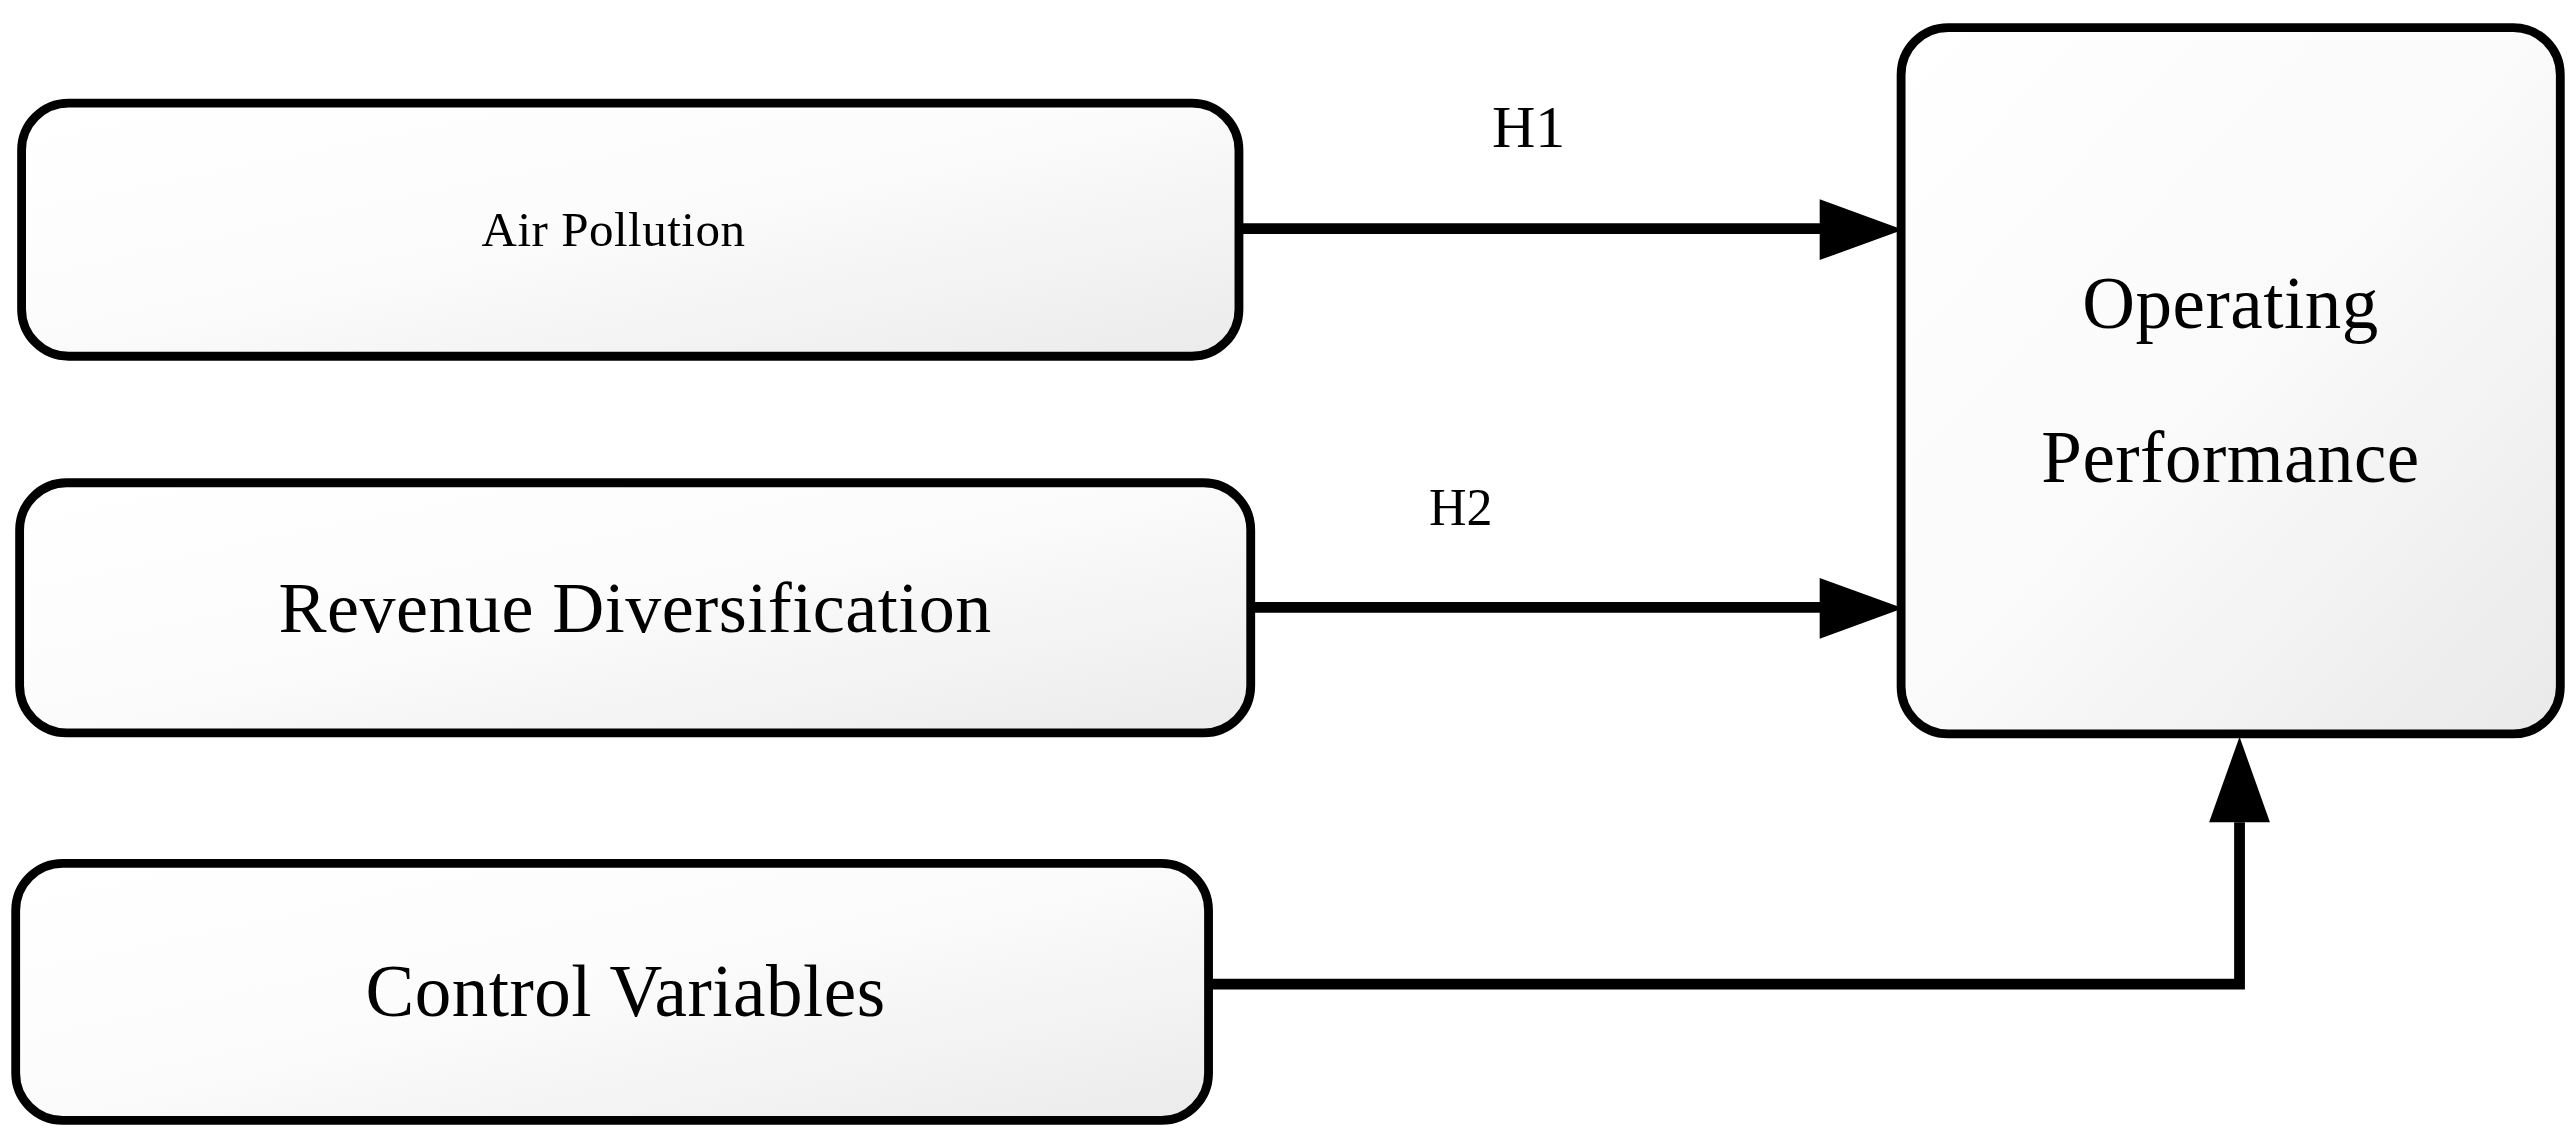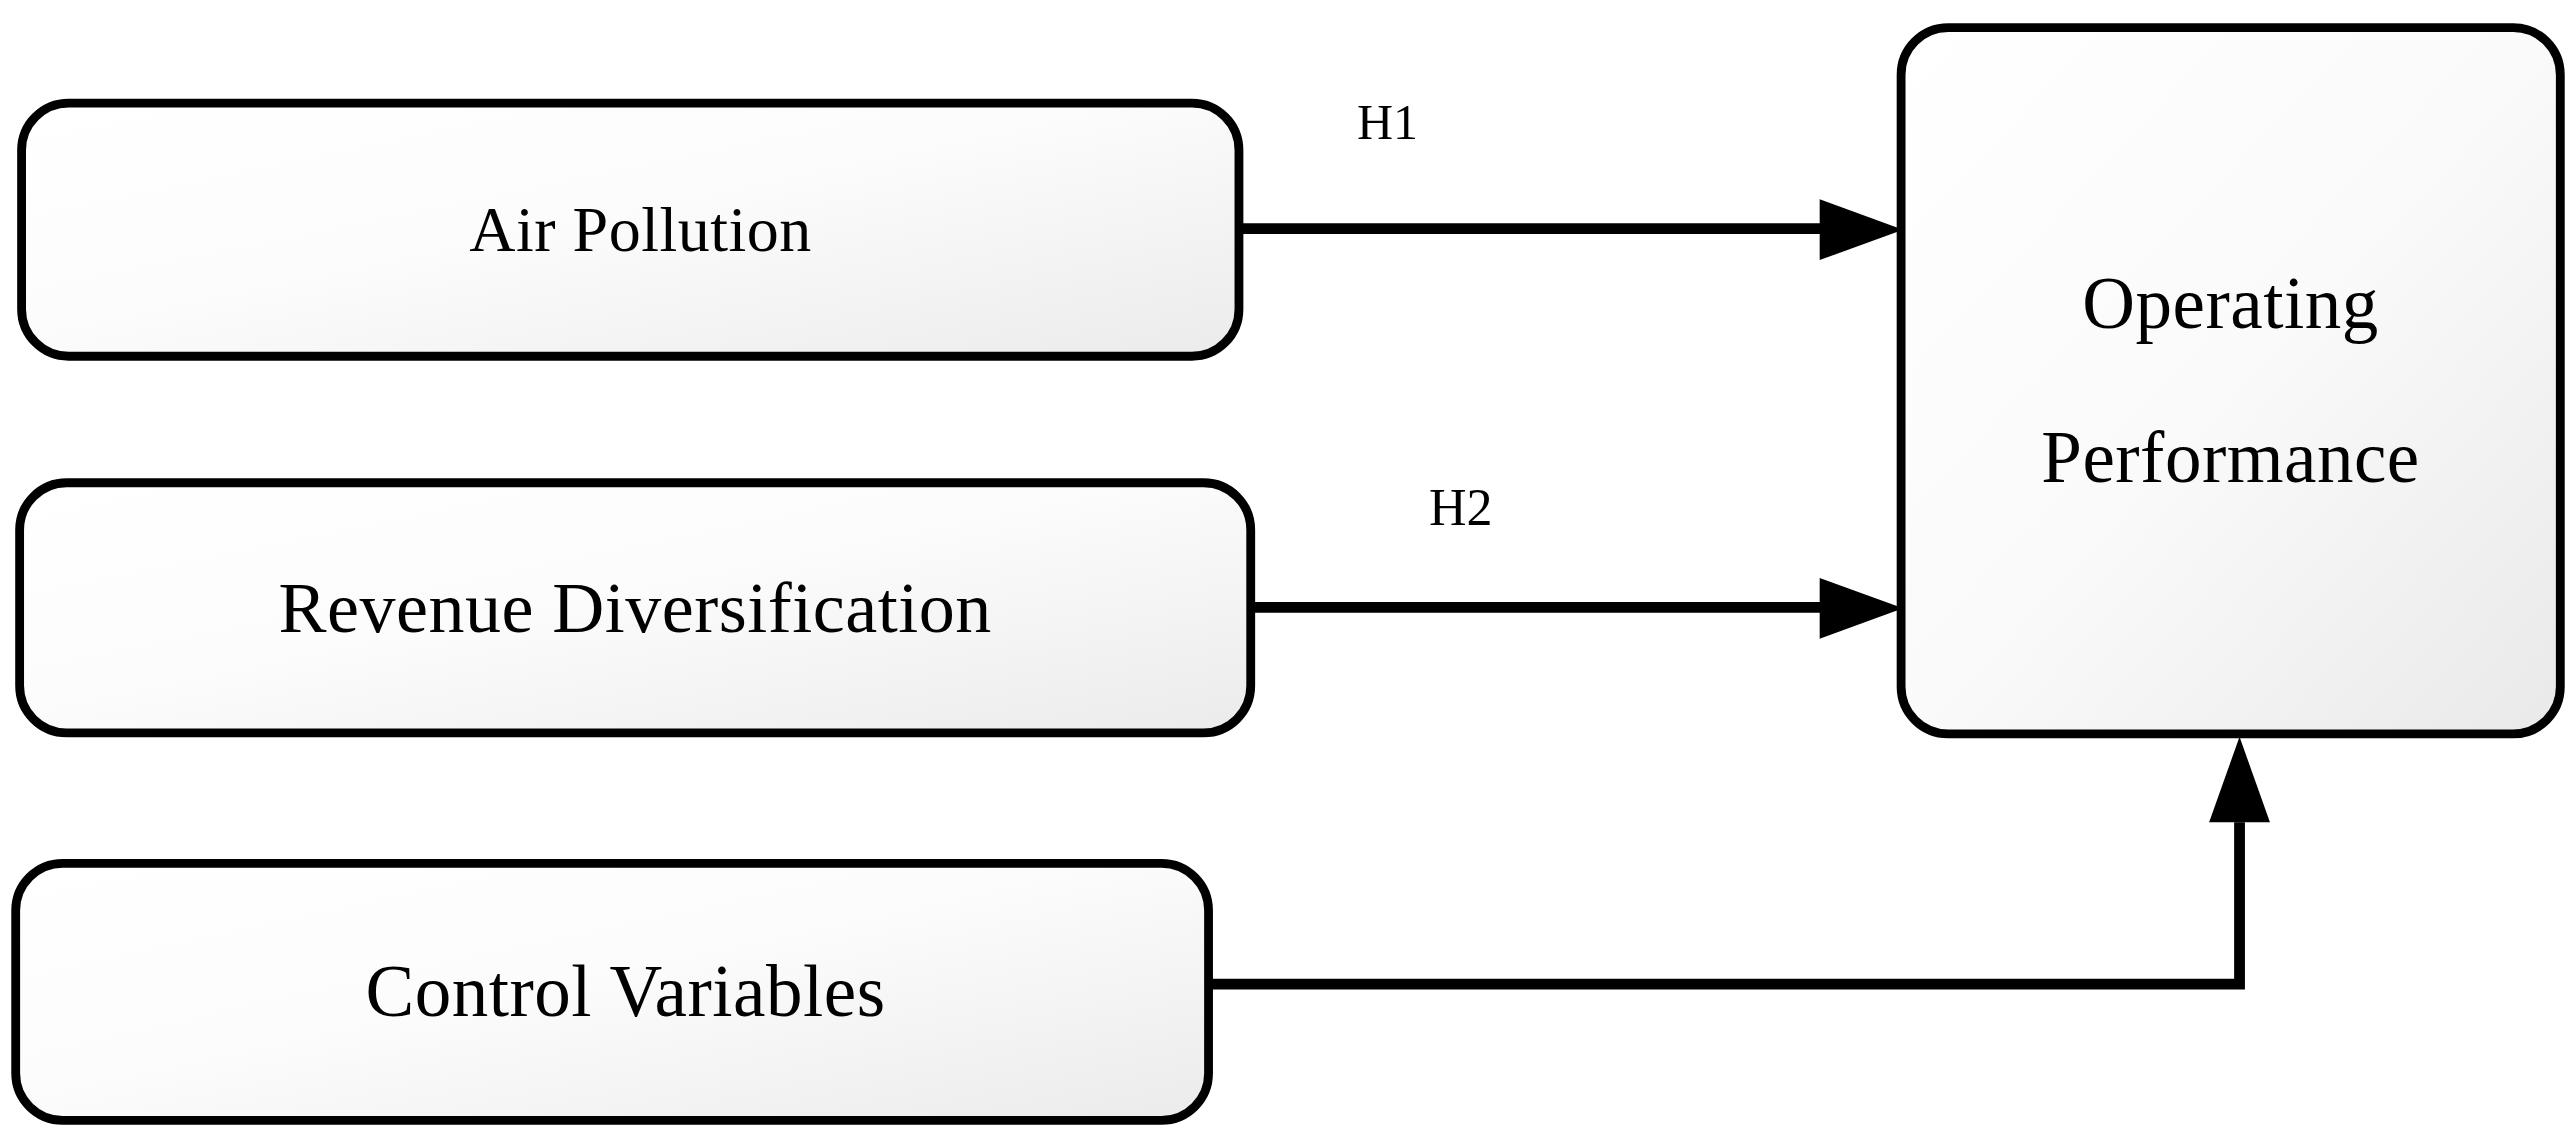--- a/index.html
+++ b/index.html
@@ -38,26 +38,26 @@
     letter-spacing: 0.5px;
   }
   .edge-label {
     position: absolute;
     color: #000000;
     font-family: "Liberation Serif", "DejaVu Serif", serif;
     font-weight: 400;
     white-space: nowrap;
     pointer-events: none;
   }
-  #node-air-pollution-label   { left: 32px;  top: 103px; width: 1217px; height: 253px; font-size: 64px; }
+  #node-air-pollution-label   { left: 5px;  top: 103px; width: 1217px; height: 253px; font-size: 49px; }
   #node-revenue-div-label     { left: 19.6px;  top: 483px; width: 1231px; height: 250px; font-size: 72px; }
   #node-control-vars-label    { left: 29px;  top: 863px; width: 1193px; height: 257px; font-size: 73px; }
   #node-operating-perf-label  { left: 1901px; top: 27.5px; width: 659px; height: 706px;
                                 font-size: 73px; flex-direction: column; line-height: 1.45; gap: 48px; }
-  #edge-label-h1 { left: 1357px; top: 93px;  font-size: 50px; }
+  #edge-label-h1 { left: 1492px; top: 93px;  font-size: 60px; }
   #edge-label-h2 { left: 1429px; top: 478px; font-size: 52px; }
 </style>
 </head>
 <body>
 
 <div id="diagram-canvas">
 
   <svg id="diagram-svg" viewBox="0 0 2626 1171" xmlns="http://www.w3.org/2000/svg">
     <defs>
       <linearGradient id="boxFill" x1="0" y1="0" x2="1" y2="1">

